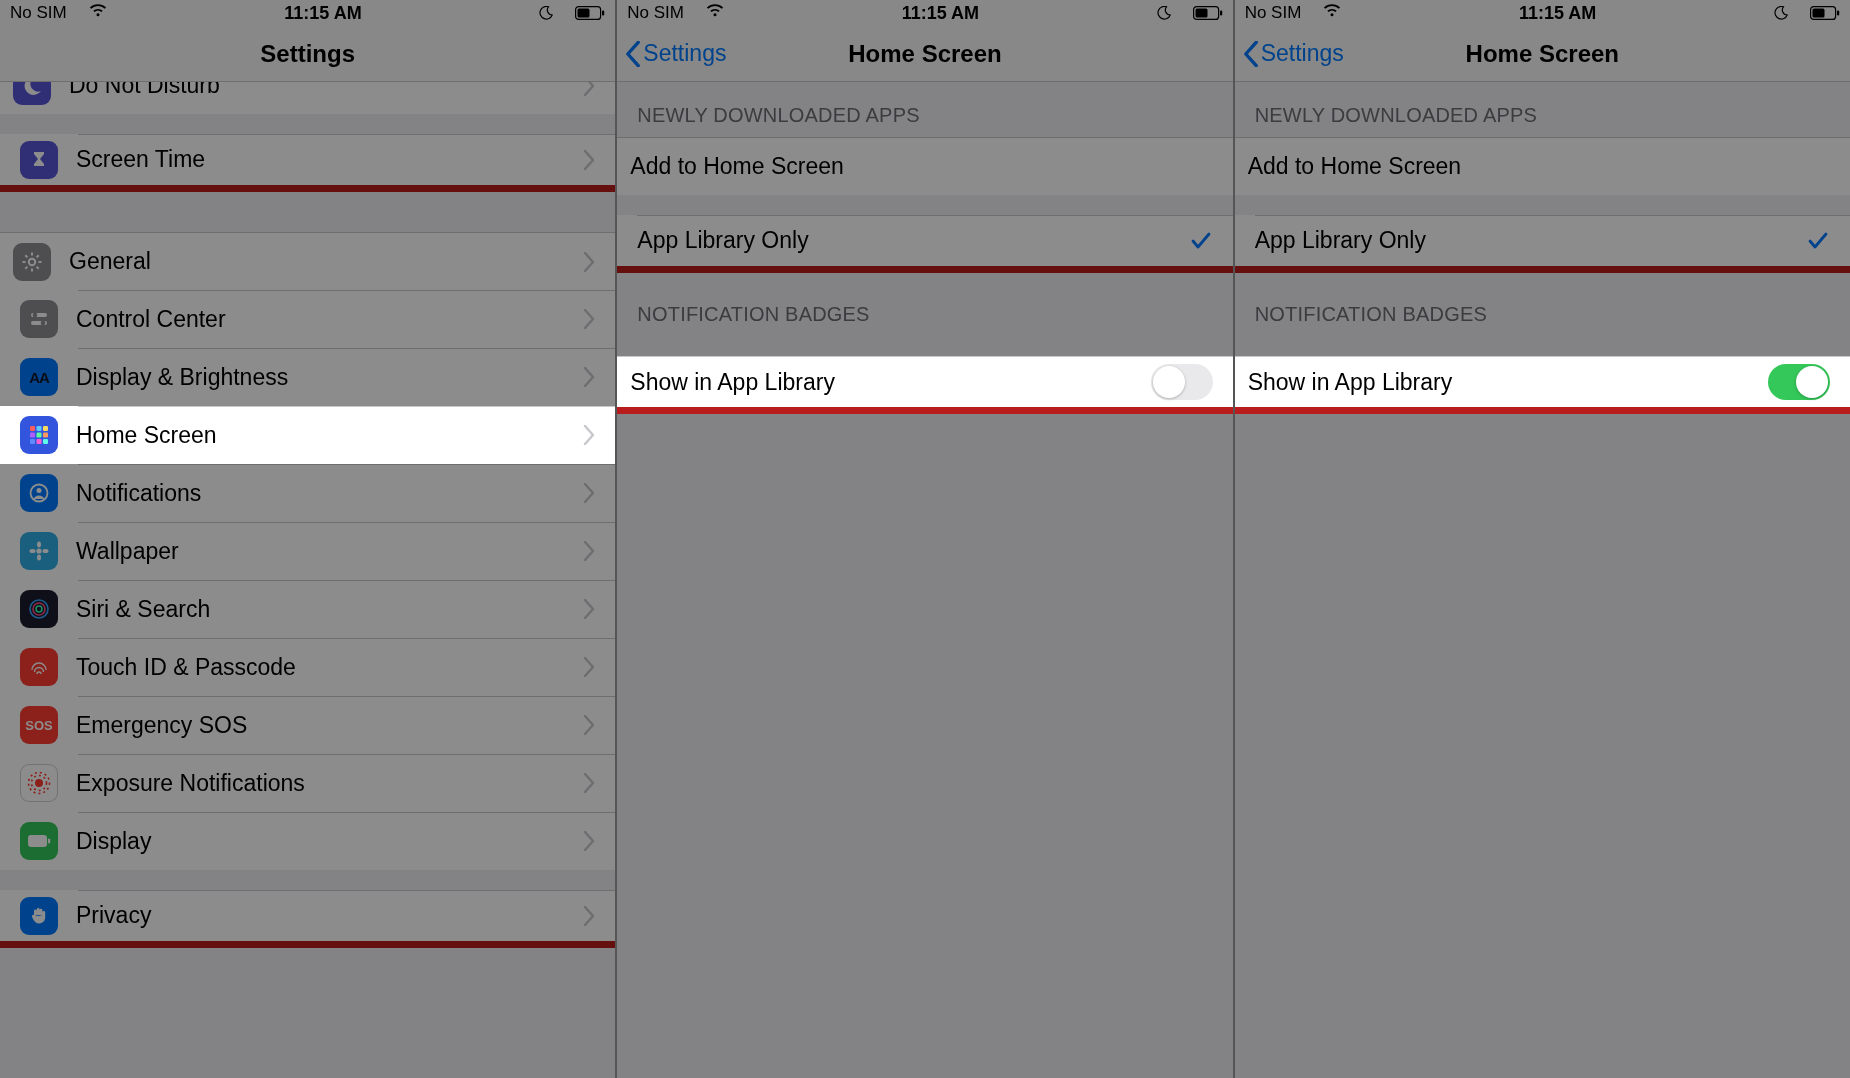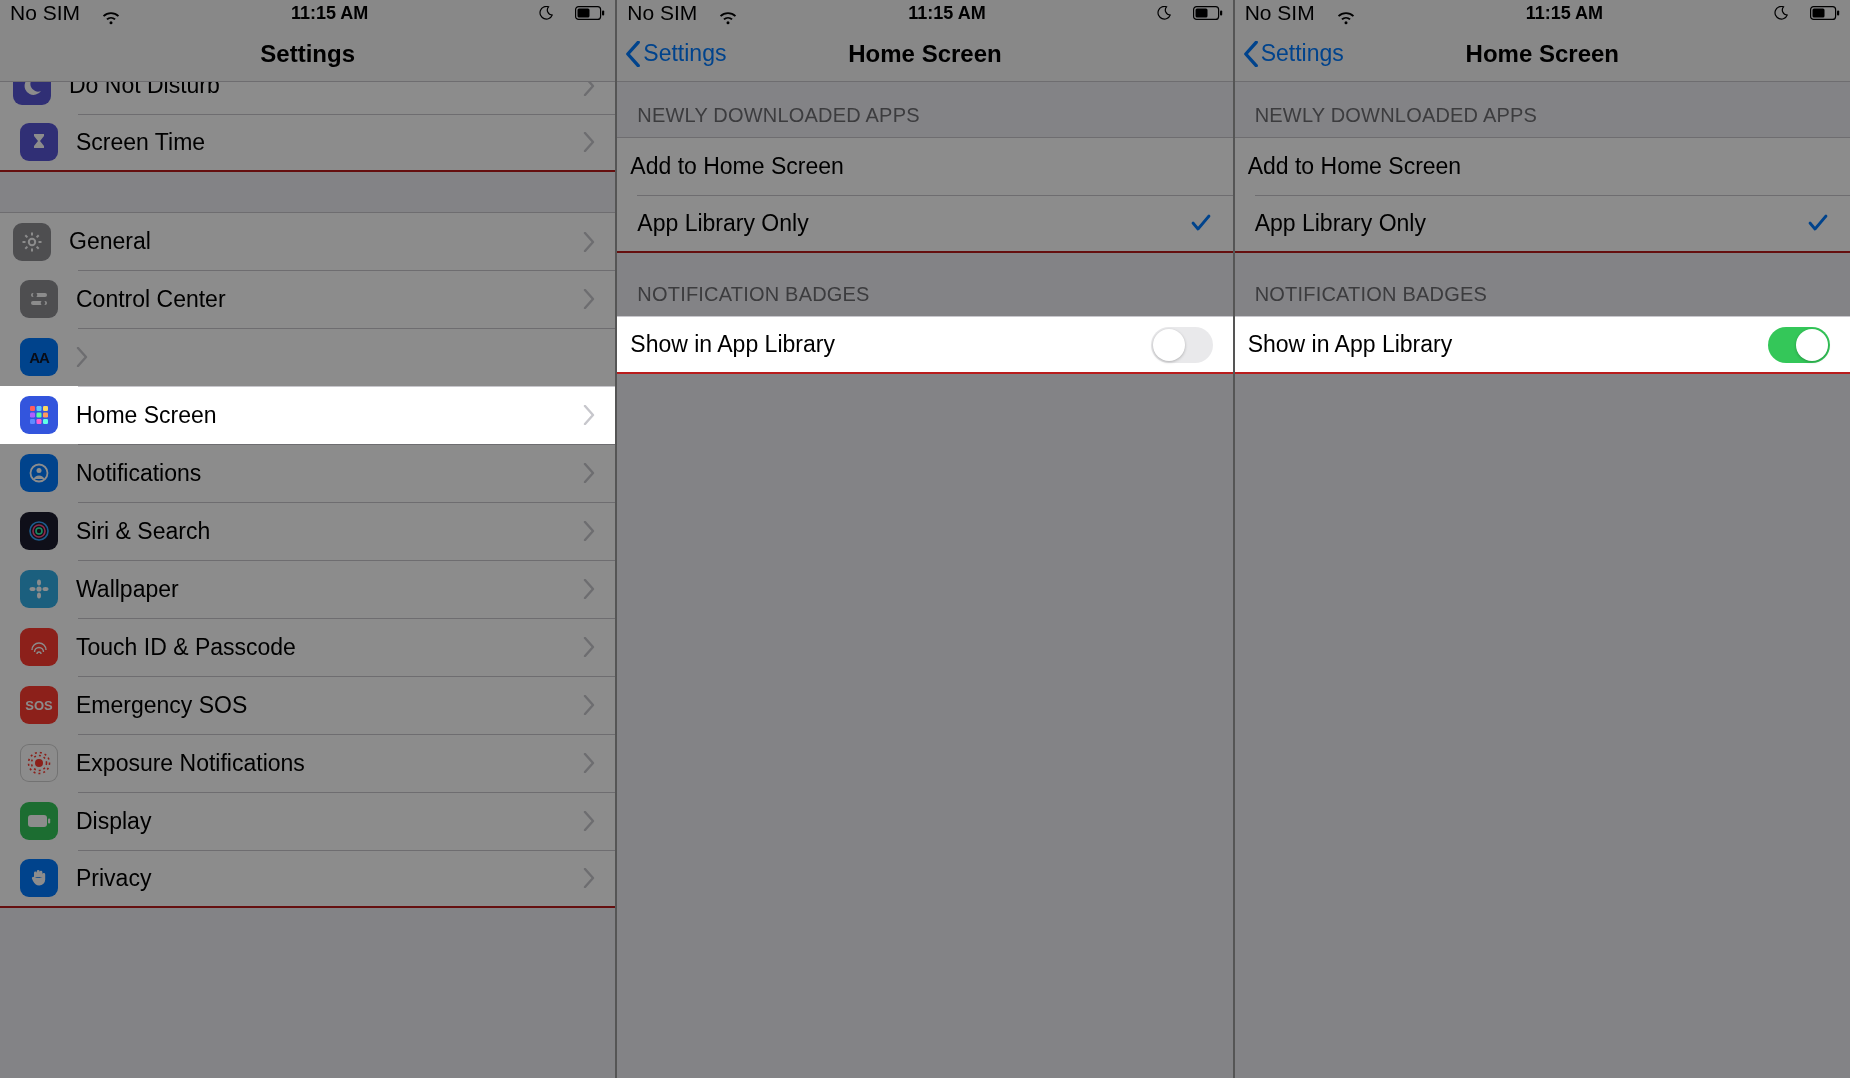--- a/index.html
+++ b/index.html
@@ -27,22 +27,22 @@
   
   .status-bar {
     height: 26px;
     display: flex; align-items: center;
     justify-content: space-between;
     padding: 0 10px;
     font-size: 17px;
     background: #f7f7f8;
   }
   .status-left, .status-right {
-    display: flex; align-items: flex-end; gap: 22px;
-    font-size: 21px;
+    display: flex; align-items: flex-start; gap: 22px;
+    font-size: 17px;
   }
   .status-left { font-weight: 400; }
   .time { font-weight: 600; font-size: 18px; }
   .wifi-icon svg, .moon-icon svg, .batt-icon svg { display: block; }
   
   .nav-bar {
     height: 56px;
     background: #f7f7f8;
     border-bottom: 1px solid #c8c7cc;
     display: flex; align-items: center; justify-content: center;
@@ -71,21 +71,21 @@
     min-height: 58px;
     position: relative;
   }
   .cell + .cell::before {
     content: "";
     position: absolute; top: 0; left: 20px; right: 0;
     height: 1px; background: #c8c7cc;
   }
   .cell.indented + .cell.indented::before { left: 78px; }
   .group-top { border-top: 1px solid #c8c7cc; padding-left: 13px; }
-  .group-bot { border-bottom: 2px solid #b91c1c; }
+  .group-bot { border-bottom: 7px solid #b91c1c; margin-top: 20px; }
   .cell-label { font-size: 23px; color: #000; flex: 1; }
   .app-icon {
     width: 38px; height: 38px; border-radius: 9px;
     margin-right: 18px;
     display: flex; align-items: center; justify-content: center;
     flex-shrink: 0;
   }
   .app-icon span { color: #fff; font-size: 16px; font-weight: 600; }
   .chevron {
     color: #c7c7cc;
@@ -219,20 +219,21 @@
   <span class="chevron">
     <svg viewBox="0 0 12 20">
                 <path d="M2 1l8 9-8 9" fill="none" stroke="currentColor" stroke-width="2.4" stroke-linecap="round" stroke-linejoin="round"></path>
               </svg>
   </span>
 </div>
           <div class="cell indented">
             <div class="app-icon" style="background: rgb(0, 122, 255);">
               <span style="color:#0f172a;font-weight:700;font-size:15px;letter-spacing:-1px;">AA</span>
             </div>
+            <span class="cell-label">Display &amp; Brightness</span>
   <span class="chevron">
     <svg viewBox="0 0 12 20">
                 <path d="M2 1l8 9-8 9" fill="none" stroke="currentColor" stroke-width="2.4" stroke-linecap="round" stroke-linejoin="round"></path>
               </svg>
   </span>
 </div>
           <div class="cell indented highlight">
             <div class="app-icon" style="background: rgb(51, 85, 221);">
               <svg width="24" height="24" viewBox="0 0 24 24">
                 <rect x="3" y="3" width="5" height="5" rx="1.2" fill="#ff5e5e"></rect>
@@ -262,54 +263,54 @@
               </svg>
             </div>
             <span class="cell-label">Notifications</span>
   <span class="chevron">
     <svg viewBox="0 0 12 20">
                 <path d="M2 1l8 9-8 9" fill="none" stroke="currentColor" stroke-width="2.4" stroke-linecap="round" stroke-linejoin="round"></path>
               </svg>
   </span>
 </div>
           <div class="cell indented">
-            <div class="app-icon" style="background: rgb(28, 28, 46);">
-              <svg width="24" height="24" viewBox="0 0 24 24">
-                <circle cx="12" cy="12" r="9" fill="none" stroke="#36a7ff" stroke-width="1.6"></circle>
-                <circle cx="12" cy="12" r="6" fill="none" stroke="#ff4f8a" stroke-width="1.6"></circle>
-                <circle cx="12" cy="12" r="3" fill="none" stroke="#34ffb1" stroke-width="1.6"></circle>
-              </svg>
-            </div>
-            <span class="cell-label">Siri &amp; Search</span>
-  <span class="chevron">
-    <svg viewBox="0 0 12 20">
-                <path d="M2 1l8 9-8 9" fill="none" stroke="currentColor" stroke-width="2.4" stroke-linecap="round" stroke-linejoin="round"></path>
-              </svg>
-  </span>
-</div>
-          <div class="cell indented">
             <div class="app-icon" style="background: rgb(50, 173, 230);">
               <svg width="22" height="22" viewBox="0 0 22 22">
                 <circle cx="11" cy="11" r="2.6" fill="#fff"></circle>
                 <g fill="#fff">
                   <ellipse cx="11" cy="4.5" rx="2" ry="3"></ellipse>
                   <ellipse cx="11" cy="17.5" rx="2" ry="3"></ellipse>
                   <ellipse cx="4.5" cy="11" rx="3" ry="2"></ellipse>
                   <ellipse cx="17.5" cy="11" rx="3" ry="2"></ellipse>
                 </g>
               </svg>
             </div>
             <span class="cell-label">Wallpaper</span>
   <span class="chevron">
     <svg viewBox="0 0 12 20">
                 <path d="M2 1l8 9-8 9" fill="none" stroke="currentColor" stroke-width="2.4" stroke-linecap="round" stroke-linejoin="round"></path>
               </svg>
   </span>
 </div>
           <div class="cell indented">
+            <div class="app-icon" style="background: rgb(28, 28, 46);">
+              <svg width="24" height="24" viewBox="0 0 24 24">
+                <circle cx="12" cy="12" r="9" fill="none" stroke="#36a7ff" stroke-width="1.6"></circle>
+                <circle cx="12" cy="12" r="6" fill="none" stroke="#ff4f8a" stroke-width="1.6"></circle>
+                <circle cx="12" cy="12" r="3" fill="none" stroke="#34ffb1" stroke-width="1.6"></circle>
+              </svg>
+            </div>
+            <span class="cell-label">Siri &amp; Search</span>
+  <span class="chevron">
+    <svg viewBox="0 0 12 20">
+                <path d="M2 1l8 9-8 9" fill="none" stroke="currentColor" stroke-width="2.4" stroke-linecap="round" stroke-linejoin="round"></path>
+              </svg>
+  </span>
+</div>
+          <div class="cell indented">
             <div class="app-icon" style="background: rgb(255, 59, 48);">
               <svg width="22" height="22" viewBox="0 0 22 22">
                 <g fill="none" stroke="#fff" stroke-width="1.4">
                   <path d="M4 14a7 7 0 0 1 14 0"></path>
                   <path d="M6.5 16a4.5 4.5 0 0 1 9 0"></path>
                   <path d="M9 18a2 2 0 0 1 4 0"></path>
                 </g>
               </svg>
             </div>
             <span class="cell-label">Touch ID &amp; Passcode</span>

